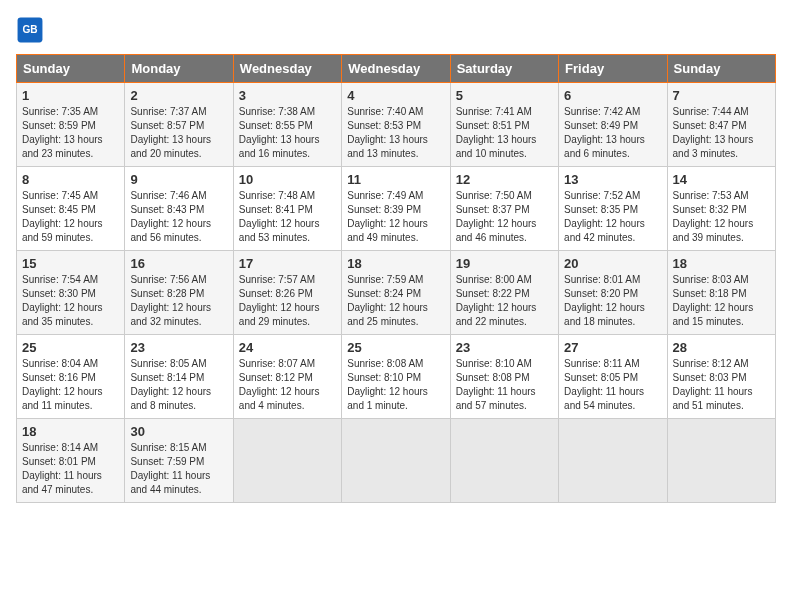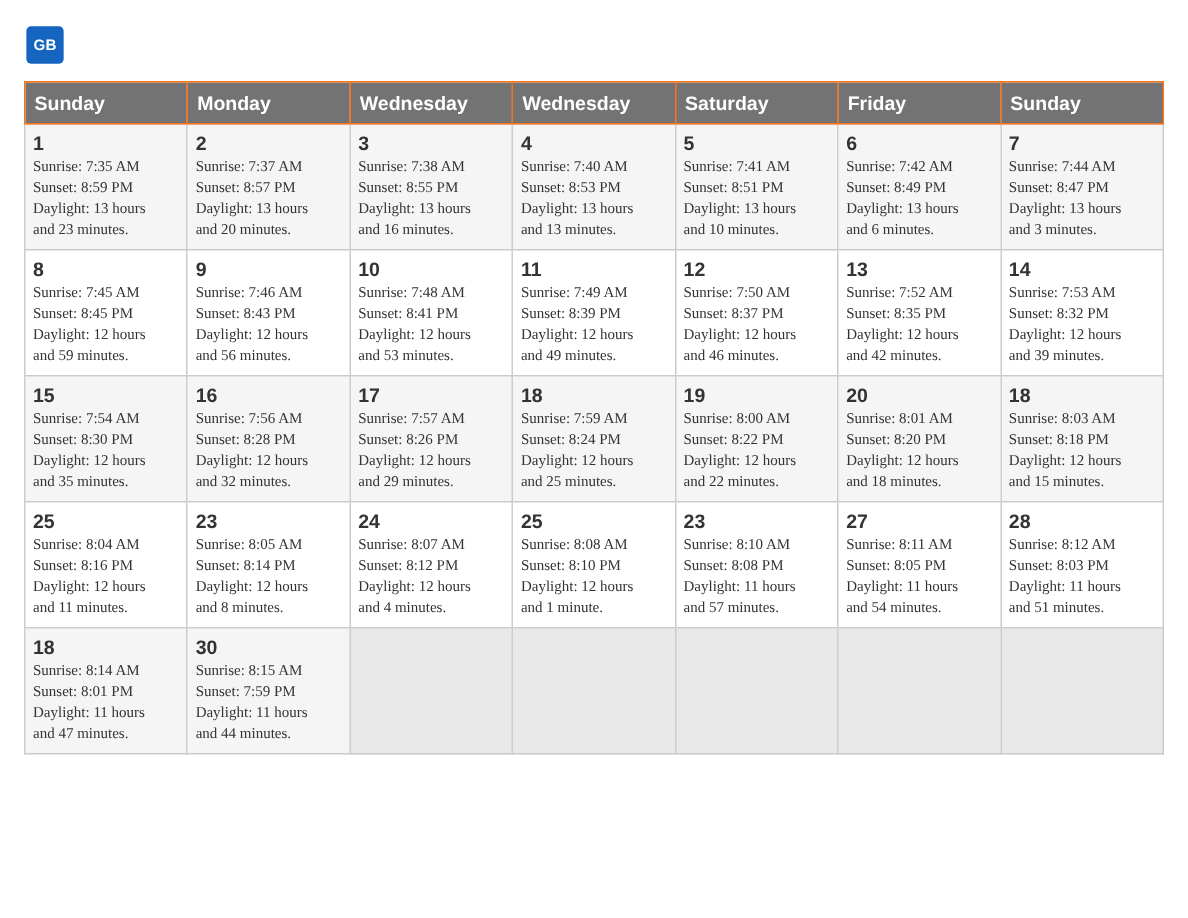--- a/index.html
+++ b/index.html
@@ -69,21 +69,20 @@
     .day-num {
       font-size: 13px;
       font-weight: bold;
       display: block;
       margin-bottom: 2px;
     }
     .day-info {
       font-size: 10px;
       line-height: 1.4;
       color: #333;
-      font-family: Liberation Serif, serif;
     }
     td.empty {
       background: #e8e8e8 !important;
     }
   </style>
 </head>
 <body>
 
 <div class="header">
   <div class="logo">

